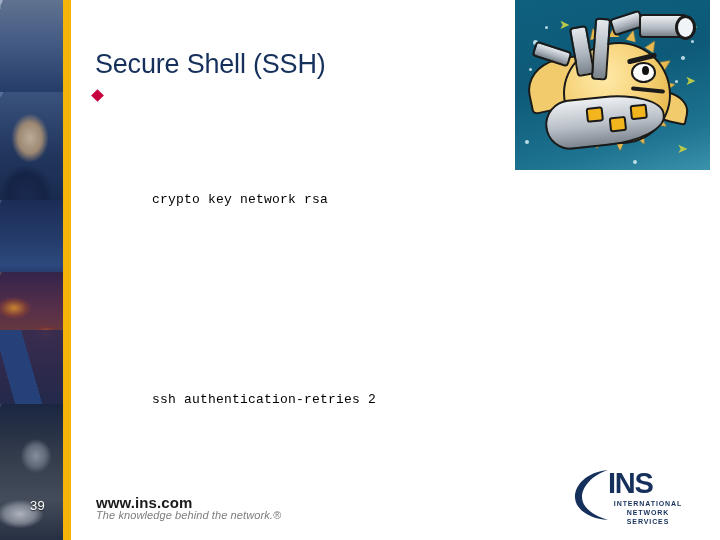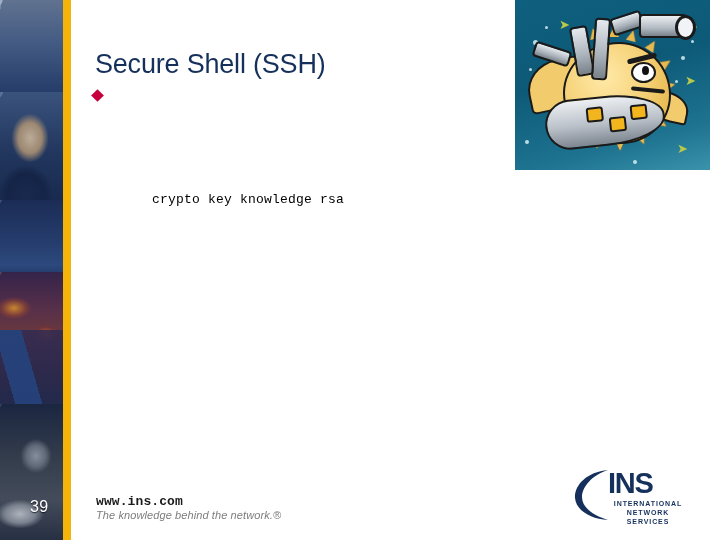--- a/index.html
+++ b/index.html
@@ -95,21 +95,21 @@
     width: 8px;
     height: 540px;
     background: #f5b40a;
   }
   #page-number {
     position: absolute;
     left: 30px;
     top: 498px;
     width: 30px;
     color: #ffffff;
-    font-size: 16px;
+    font-size: 13px;
     font-family: "Liberation Sans", sans-serif;
     letter-spacing: 0.3px;
     text-shadow: 0 1px 1px rgba(0,0,0,0.7);
   }
 
   
   #title {
     position: absolute;
     left: 95px;
     top: 30px;
@@ -310,24 +310,23 @@
     border: 3px solid #1a1a1a;
     border-radius: 50%;
   }
 
   
   #footer-url {
     position: absolute;
     left: 96px;
     top: 494px;
     color: #1b1b1b;
-    font-size: 13px;
+    font-size: 15px;
     font-weight: bold;
     letter-spacing: 0.1px;
-    font-family: Liberation Mono, monospace;
   }
   #footer-tagline {
     position: absolute;
     left: 96px;
     top: 509px;
     color: #7d7d7d;
     font-size: 11px;
     font-style: italic;
     letter-spacing: 0.1px;
   }
@@ -387,24 +386,25 @@
   <div id="page-number">39</div>
 
   <div id="title">Secure Shell (SSH)</div>
 
   <div id="bullet-row">
     <div id="bullet-marker"></div>
   </div>
 
   <div id="code">
     <div class="code-block">
-      <div class="code-line">crypto key knowledge rsa</div>
+      <div class="code-line">crypto key network rsa</div>
     </div>
     <div class="code-gap"></div>
     <div class="code-block">
+      <div class="code-line">ssh authentication-retries 2</div>
     </div>
     
     
     
     
     
     
     
     
   </div>

